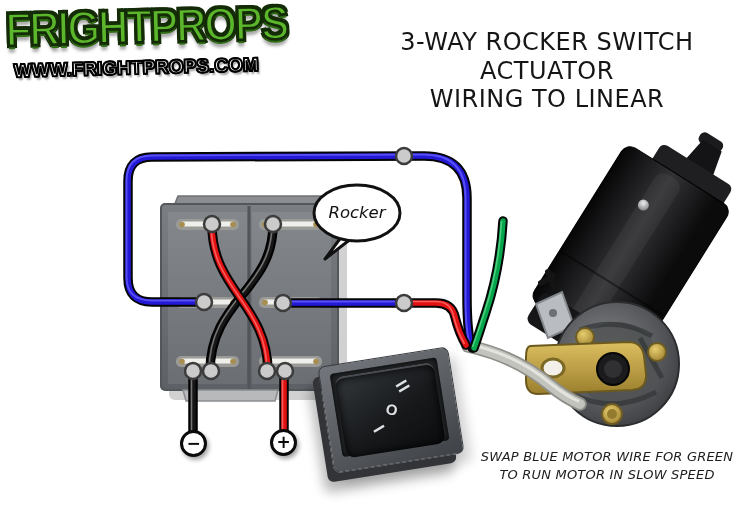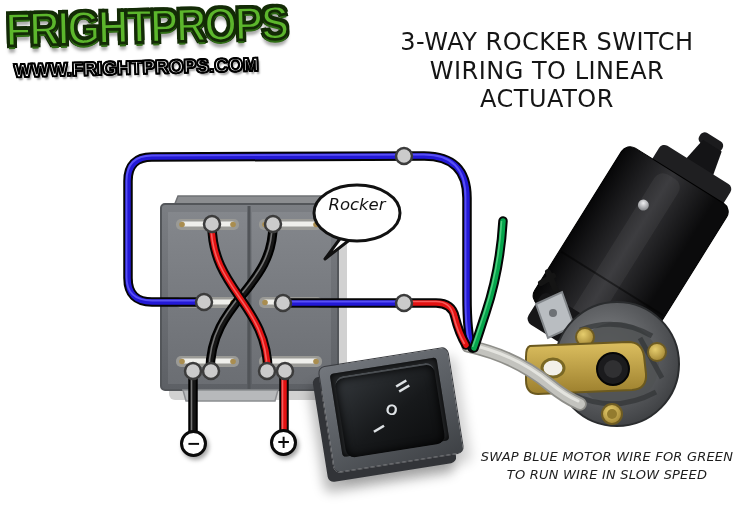--- a/index.html
+++ b/index.html
@@ -27,21 +27,21 @@
   
   .title{
     position:absolute;left:377px;top:28px;width:340px;text-align:center;
     font-size:24px;line-height:28.5px;color:#151515;letter-spacing:.5px;
   }
   .title span{display:block;}
   
   .art{position:absolute;left:0;top:0;}
   
   .bubble-text{
-    position:absolute;left:312px;top:195px;width:90px;text-align:center;
+    position:absolute;left:312px;top:203px;width:90px;text-align:center;
     font-style:italic;font-size:16.5px;line-height:19px;color:#111;
   }
   .bubble-text span{display:block;}
   
   .term{
     position:absolute;width:27px;height:27px;box-sizing:border-box;border-radius:50%;
     background:#fff;border:3px solid #0b0b0b;color:#0b0b0b;font-weight:bold;
     font-size:17px;line-height:20px;text-align:center;
     box-shadow:2px 3px 4px rgba(0,0,0,.35);
   }
@@ -83,22 +83,22 @@
 
 <div class="canvas">
 
   <div class="logo">
     <div class="logo-brand">FRIGHTPROPS</div>
     <div class="logo-site">WWW.FRIGHTPROPS.COM</div>
   </div>
 
   <div class="title">
     <span>3-WAY ROCKER SWITCH</span>
+    <span>ACTUATOR</span>
     <span>WIRING TO LINEAR</span>
-    <span>ACTUATOR</span>
   </div>
 
   <svg class="art" width="750" height="522" viewBox="0 0 750 522">
     <defs>
       <linearGradient id="gSwitch" x1="0" y1="0" x2="0" y2="1">
         <stop offset="0" stop-color="#7b7e83"></stop>
           <stop offset="1" stop-color="#5d6065"></stop>
       </linearGradient>
       <linearGradient id="gPanel" x1="0" y1="0" x2="0" y2="1">
         <stop offset="0" stop-color="#84878c"></stop>
@@ -290,16 +290,16 @@
       <div class="rp-rocker">
         <span class="rp-mark m0">II</span>
         <span class="rp-mark m1">O</span>
         <span class="rp-mark m2">I</span>
       </div>
     </div>
   </div>
 
   <div class="note">
     <span>SWAP BLUE MOTOR WIRE FOR GREEN</span>
-    <span>TO RUN WIRE IN SLOW SPEED</span>
+    <span>TO RUN MOTOR IN SLOW SPEED</span>
   </div>
 
 </div>
 
 </body></html>

